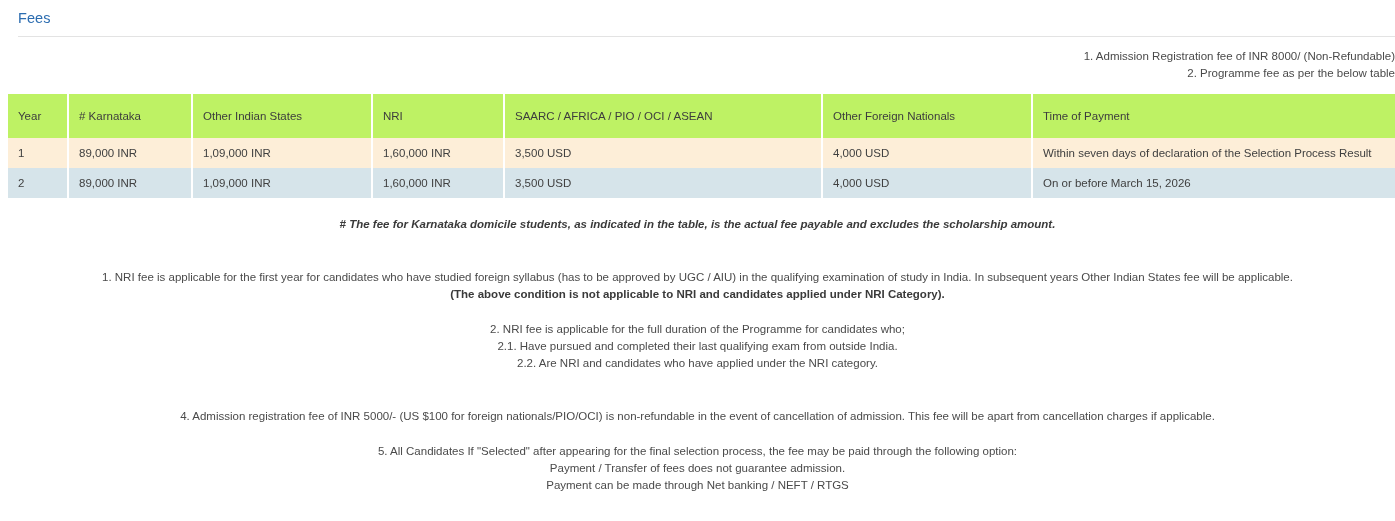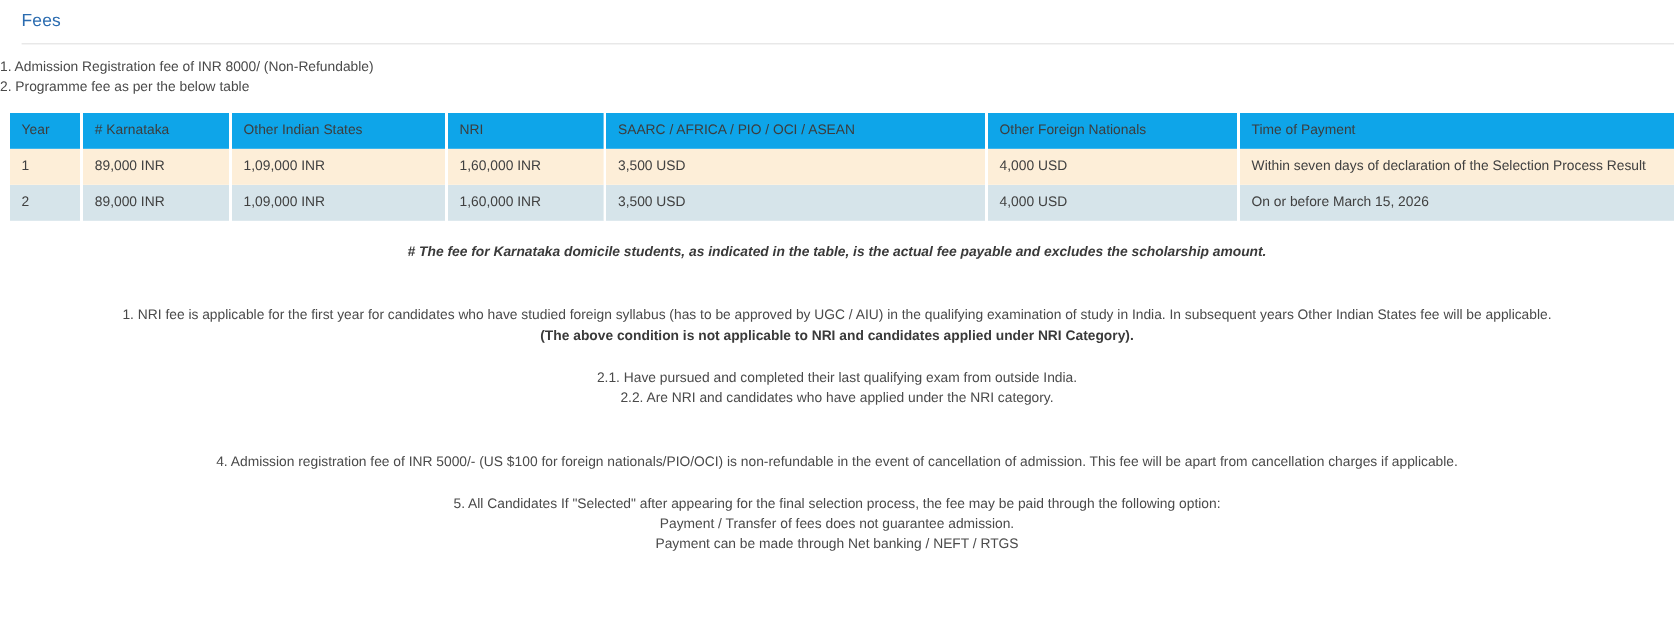--- a/index.html
+++ b/index.html
@@ -29,21 +29,21 @@
   .page-title {
     font-size: 14.5px;
     color: #2b6cb0;
     font-weight: 400;
     letter-spacing: 0.1px;
   }
 
   
   .intro {
     padding-top: 11px;
-    text-align: left;
+    text-align: right;
   }
   .intro-line {
     font-size: 11.5px;
     color: #4a4a4a;
     line-height: 16.5px;
   }
 
   
   .table-wrap {
     margin-top: 13px;
@@ -71,21 +71,21 @@
     border-right: 2px solid #ffffff;
     font-weight: 400;
     color: #404040;
     white-space: nowrap;
     overflow: hidden;
     text-overflow: ellipsis;
   }
   table.fees th:last-child,
   table.fees td:last-child { border-right: none; }
 
-  table.fees thead tr { background: #0ea5e9; height: 30px; }
+  table.fees thead tr { background: #bef264; height: 44px; }
   table.fees thead th { color: #3d3d3d; }
 
   tr.row-odd  { background: #fdeed8; }
   tr.row-even { background: #d6e4ea; }
   table.fees tbody tr { height: 30px; }
 
   
   .notes {
     margin-top: 18px;
     text-align: center;
@@ -170,20 +170,21 @@
   <div class="gap-18"></div>
 
 
   <div class="gap-18"></div>
 
   <div class="note">1. NRI fee is applicable for the first year for candidates who have studied foreign syllabus (has to be approved by UGC / AIU) in the qualifying examination of study in India. In subsequent years Other Indian States fee will be applicable.</div>
   <div class="note bold">(The above condition is not applicable to NRI and candidates applied under NRI Category).</div>
 
   <div class="gap-18"></div>
 
+  <div class="note">2. NRI fee is applicable for the full duration of the Programme for candidates who;</div>
   <div class="note">2.1. Have pursued and completed their last qualifying exam from outside India.</div>
   <div class="note">2.2. Are NRI and candidates who have applied under the NRI category.</div>
 
   <div class="gap-18"></div>
 
 
   <div class="gap-18"></div>
 
   <div class="note">4. Admission registration fee of INR 5000/- (US $100 for foreign nationals/PIO/OCI) is non-refundable in the event of cancellation of admission. This fee will be apart from cancellation charges if applicable.</div>
 

